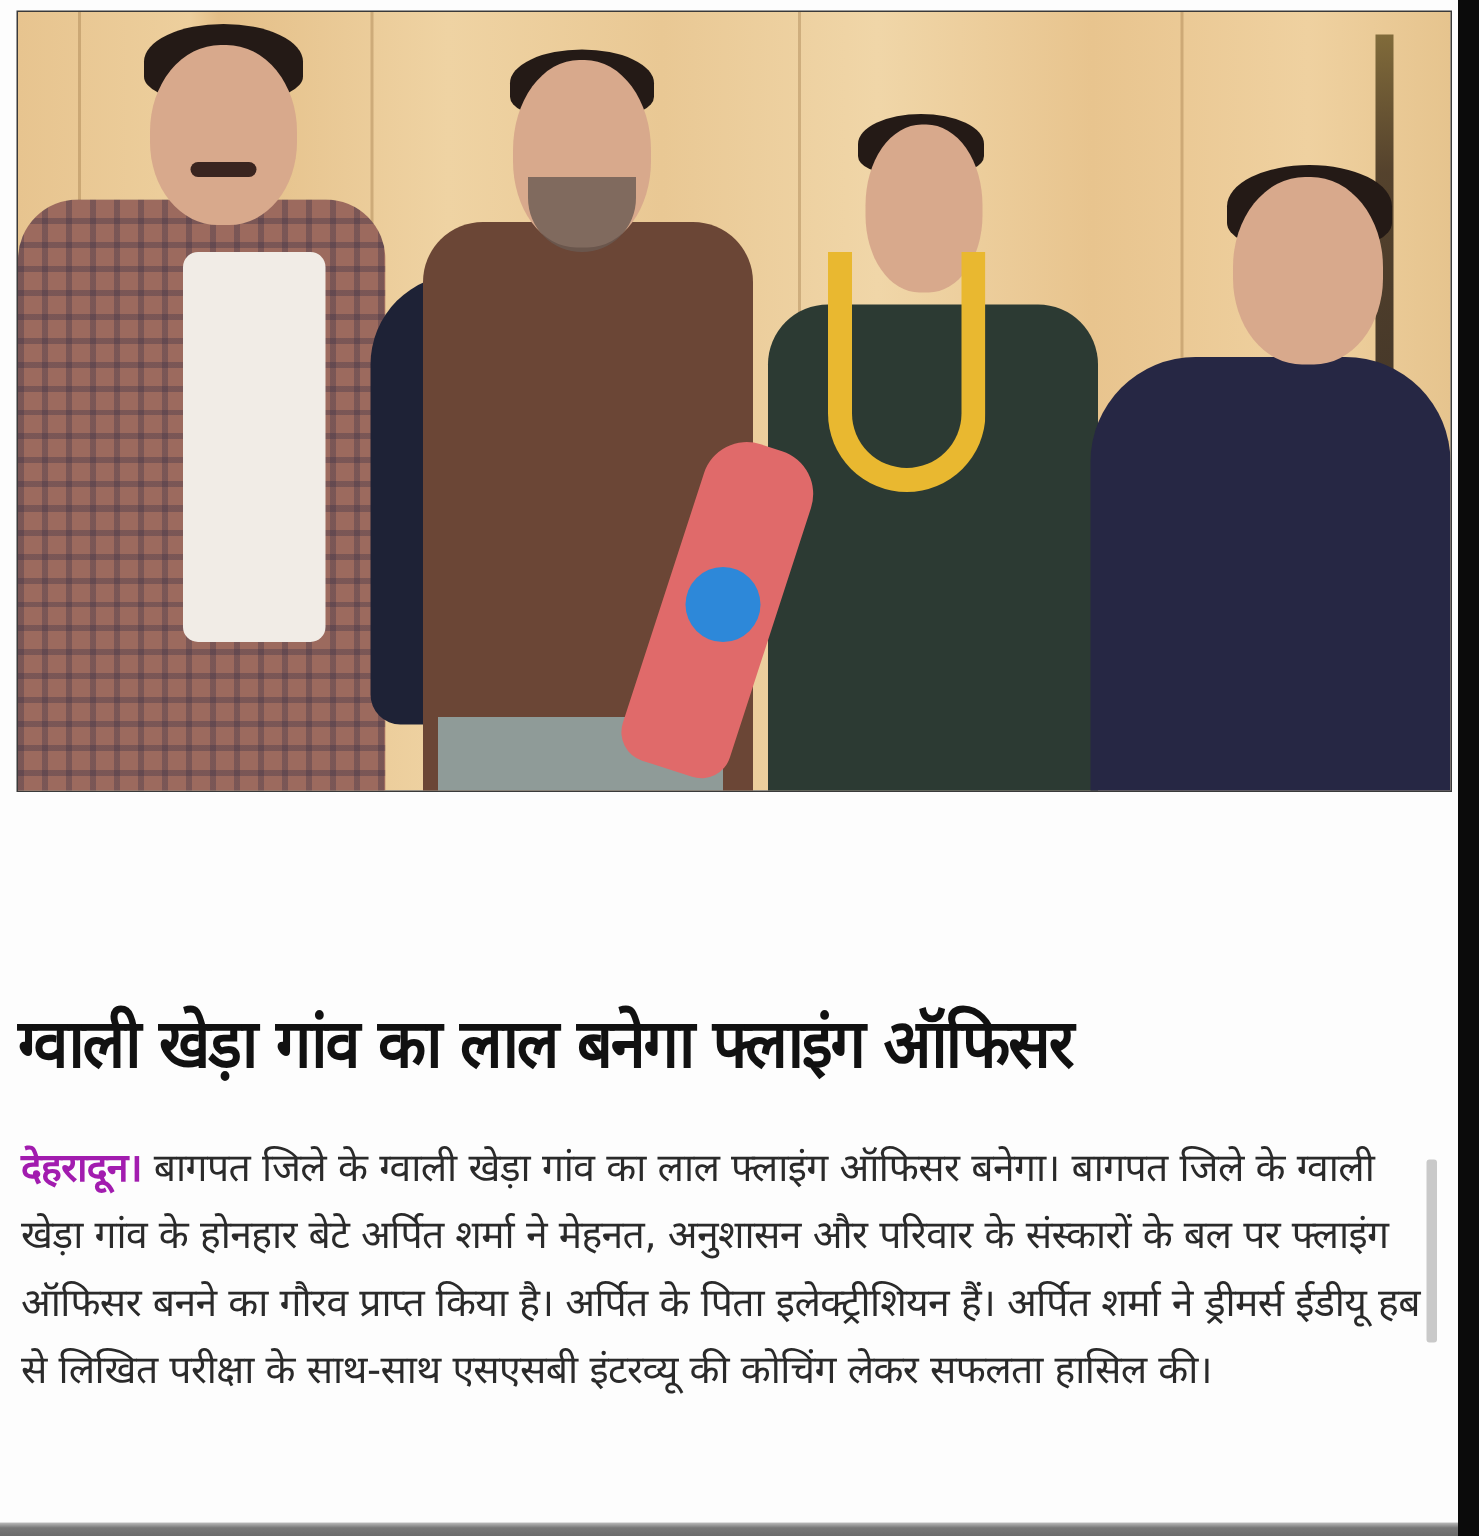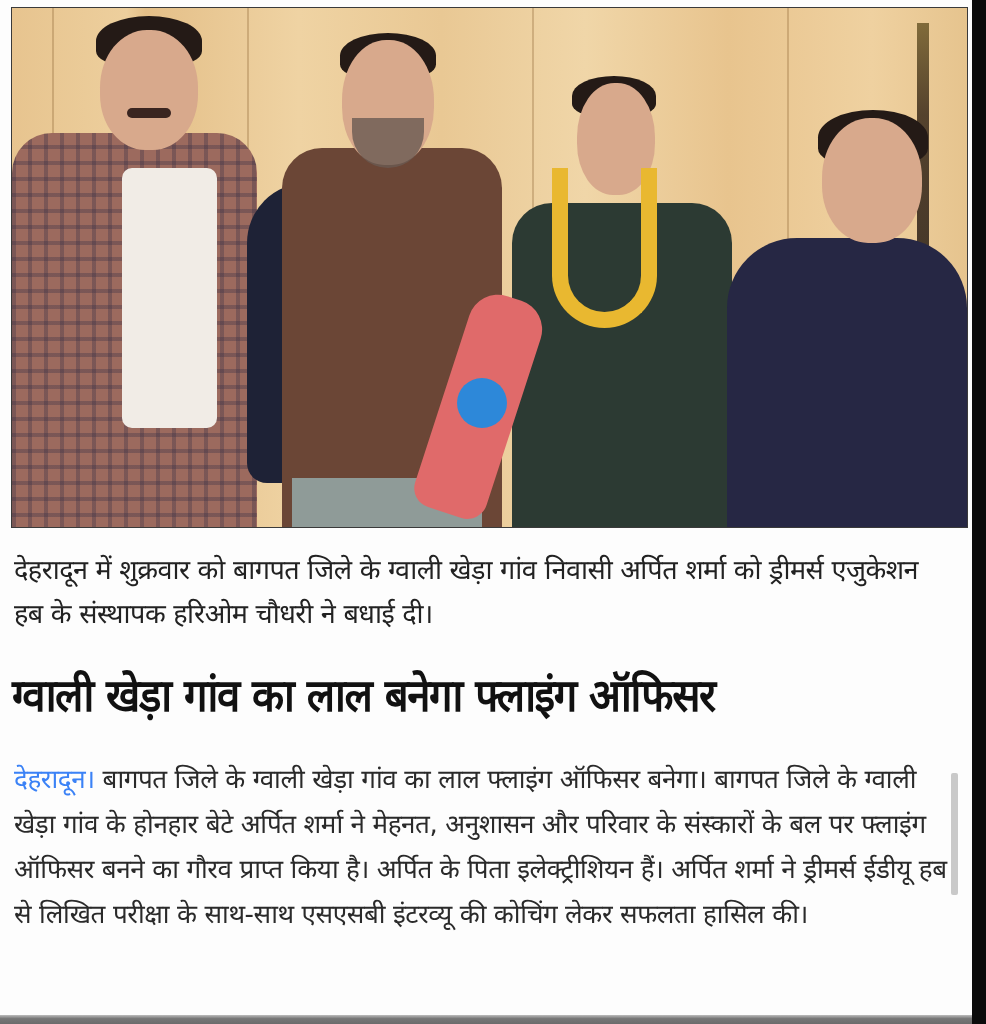--- a/index.html
+++ b/index.html
@@ -69,21 +69,21 @@
   .headline {
     position: absolute; left: 12px; top: 668px; width: 955px;
     font-size: 45px; line-height: 56px; font-weight: 900; color: #111;
     letter-spacing: -1.5px; white-space: nowrap;
     transform: scaleX(0.93); transform-origin: left center;
   }
   .body-text {
     position: absolute; left: 14px; top: 757px; width: 935px;
     font-size: 26px; line-height: 45px; color: #2a2a2a; letter-spacing: -0.4px;
   }
-  .dateline { font-weight: 400; color: #3b82f6; }
+  .dateline { font-weight: 700; color: #a21caf; }
 </style>
 </head>
 <body>
 
 <div class="page">
 
   <div class="photo">
     <div class="panel-line" style="left:40px"></div>
     <div class="panel-line" style="left:235px"></div>
     <div class="panel-line" style="left:520px"></div>
@@ -116,21 +116,20 @@
       <div class="bow"></div>
     </div>
 
     <div class="person p4">
       <div class="torso"></div>
       <div class="hair"></div>
       <div class="head"></div>
     </div>
   </div>
 
-  <div class="caption">देहरादून में शुक्रवार को बागपत जिले के ग्वाली खेड़ा गांव निवासी अर्पित शर्मा को ड्रीमर्स एजुकेशन हब के संस्थापक हरिओम चौधरी ने बधाई दी।</div>
 
   <div class="headline">ग्वाली खेड़ा गांव का लाल बनेगा फ्लाइंग ऑफिसर</div>
 
   <div class="body-text"><span class="dateline">देहरादून।</span><span> बागपत जिले के ग्वाली खेड़ा गांव का लाल फ्लाइंग ऑफिसर बनेगा। बागपत जिले के ग्वाली खेड़ा गांव के होनहार बेटे अर्पित शर्मा ने मेहनत, अनुशासन और परिवार के संस्कारों के बल पर फ्लाइंग ऑफिसर बनने का गौरव प्राप्त किया है। अर्पित के पिता इलेक्ट्रीशियन हैं। अर्पित शर्मा ने ड्रीमर्स ईडीयू हब से लिखित परीक्षा के साथ-साथ एसएसबी इंटरव्यू की कोचिंग लेकर सफलता हासिल की।</span></div>
 
   <div class="scroll-thumb"></div>
   <div class="bottom-bar"></div>
 </div>
 
 <div class="right-strip"></div>

